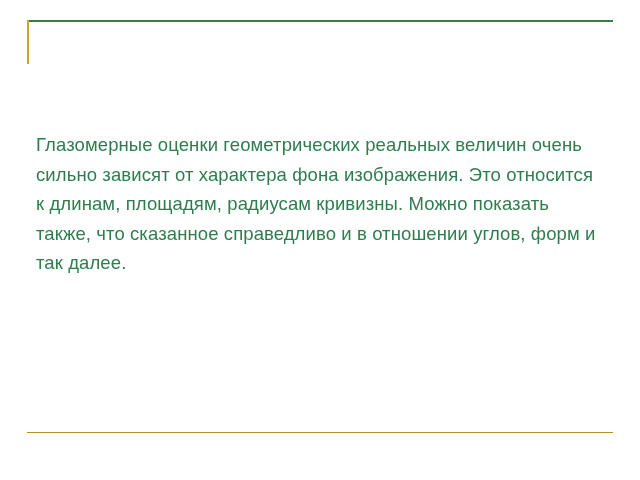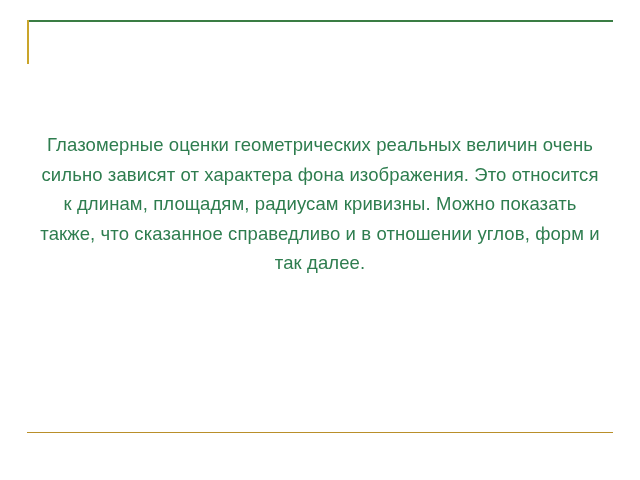--- a/index.html
+++ b/index.html
@@ -44,21 +44,21 @@
     top: 432px;
     width: 586px;
     height: 1px;
     background: #b98f2a;
   }
   .body-text {
     position: absolute;
     left: 36px;
     top: 130px;
     width: 568px;
-    text-align: center;
+    text-align: left;
     color: #2e7d4f;
     font-size: 18.5px;
     line-height: 29.5px;
     letter-spacing: 0.1px;
   }
 </style>
 </head>
 <body>
 
 <div class="slide">

